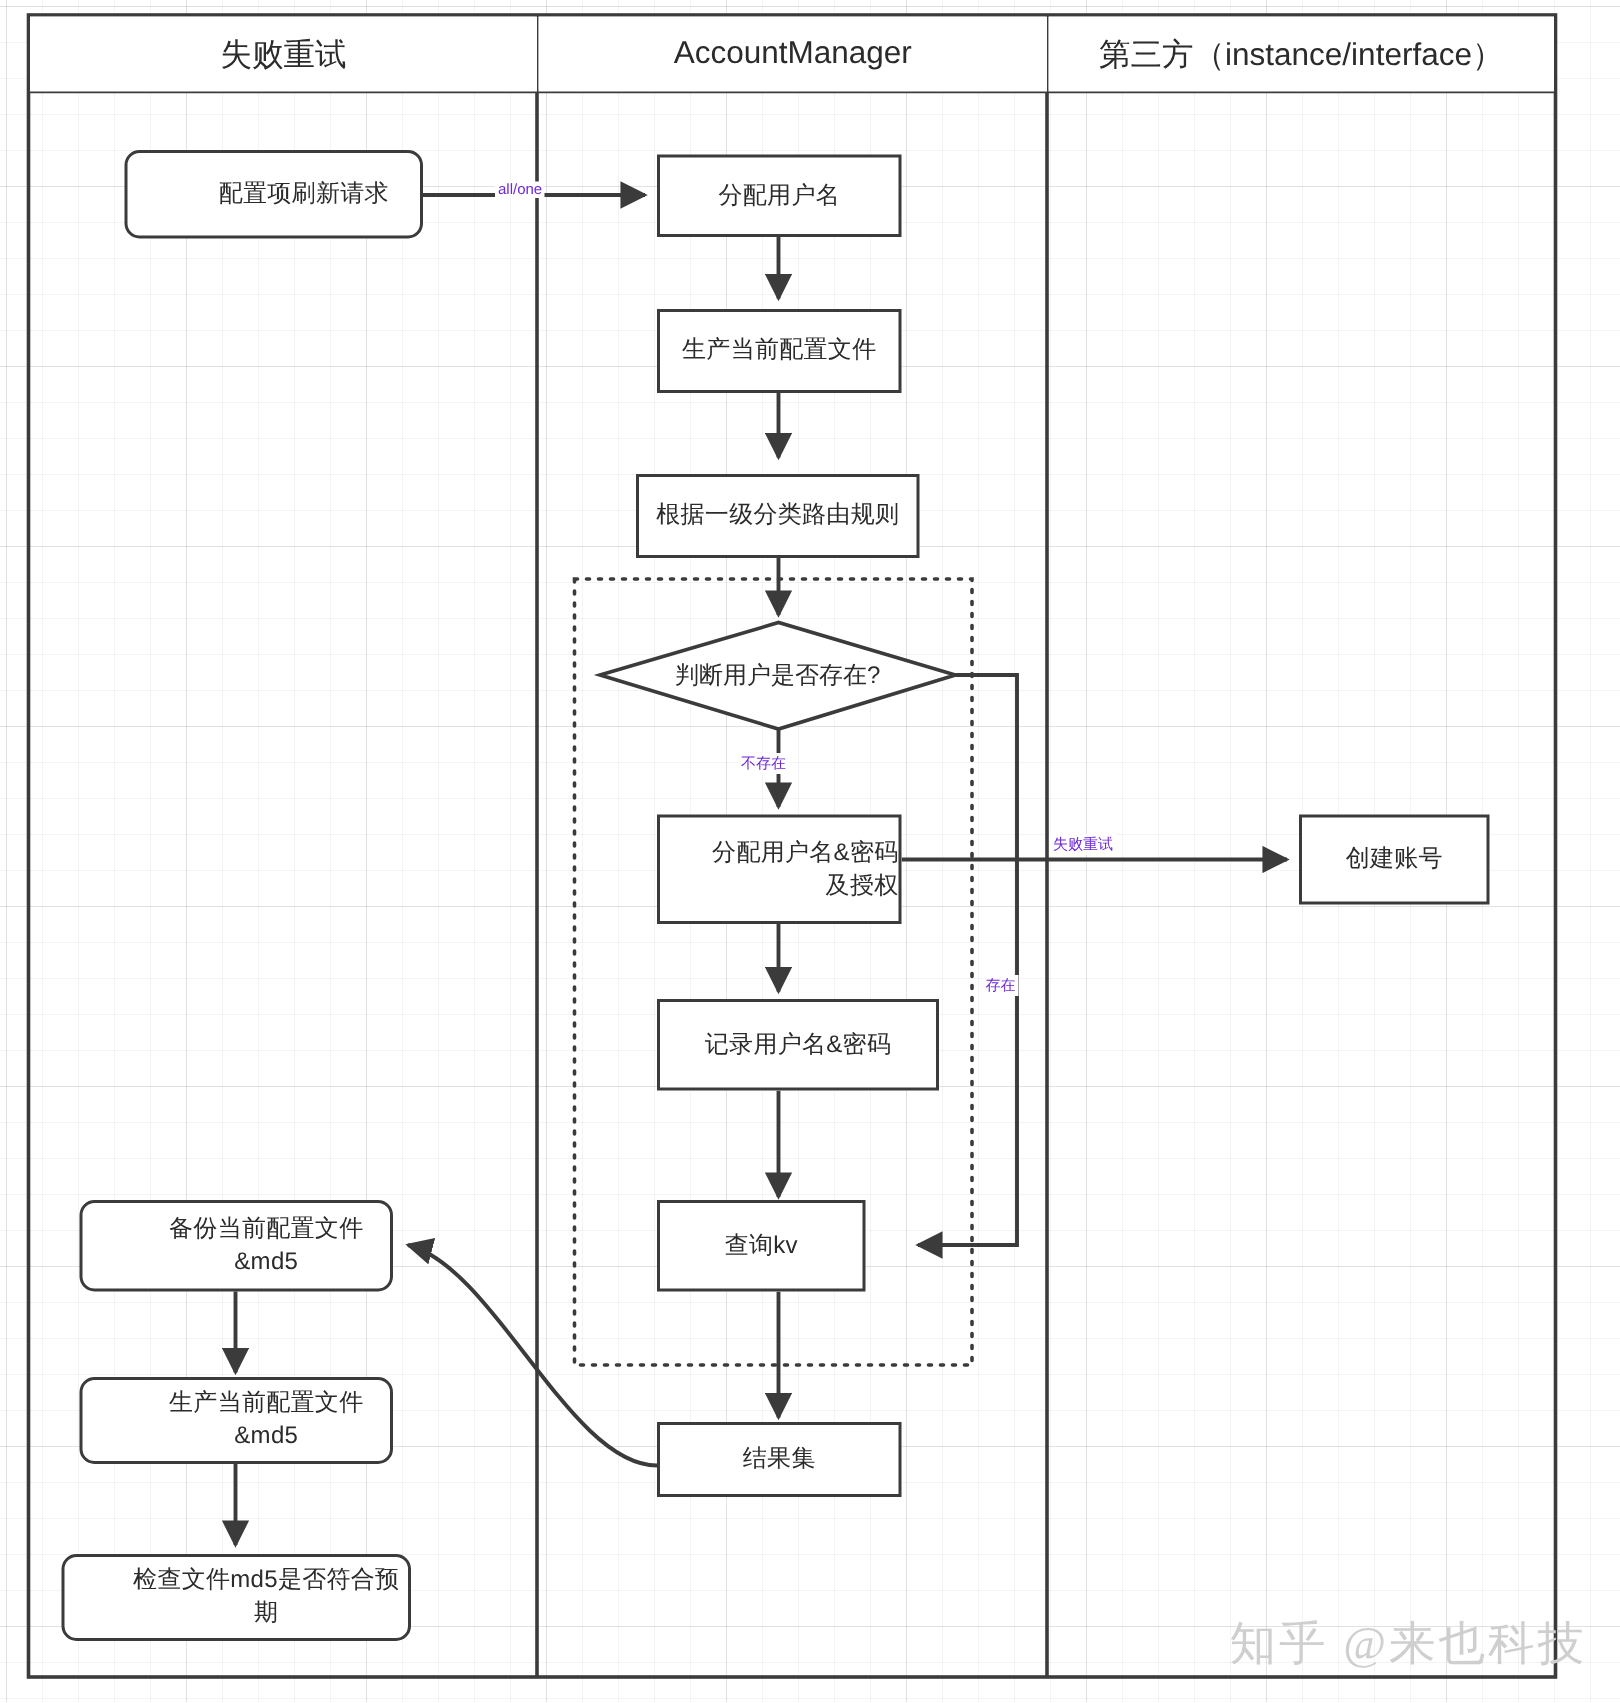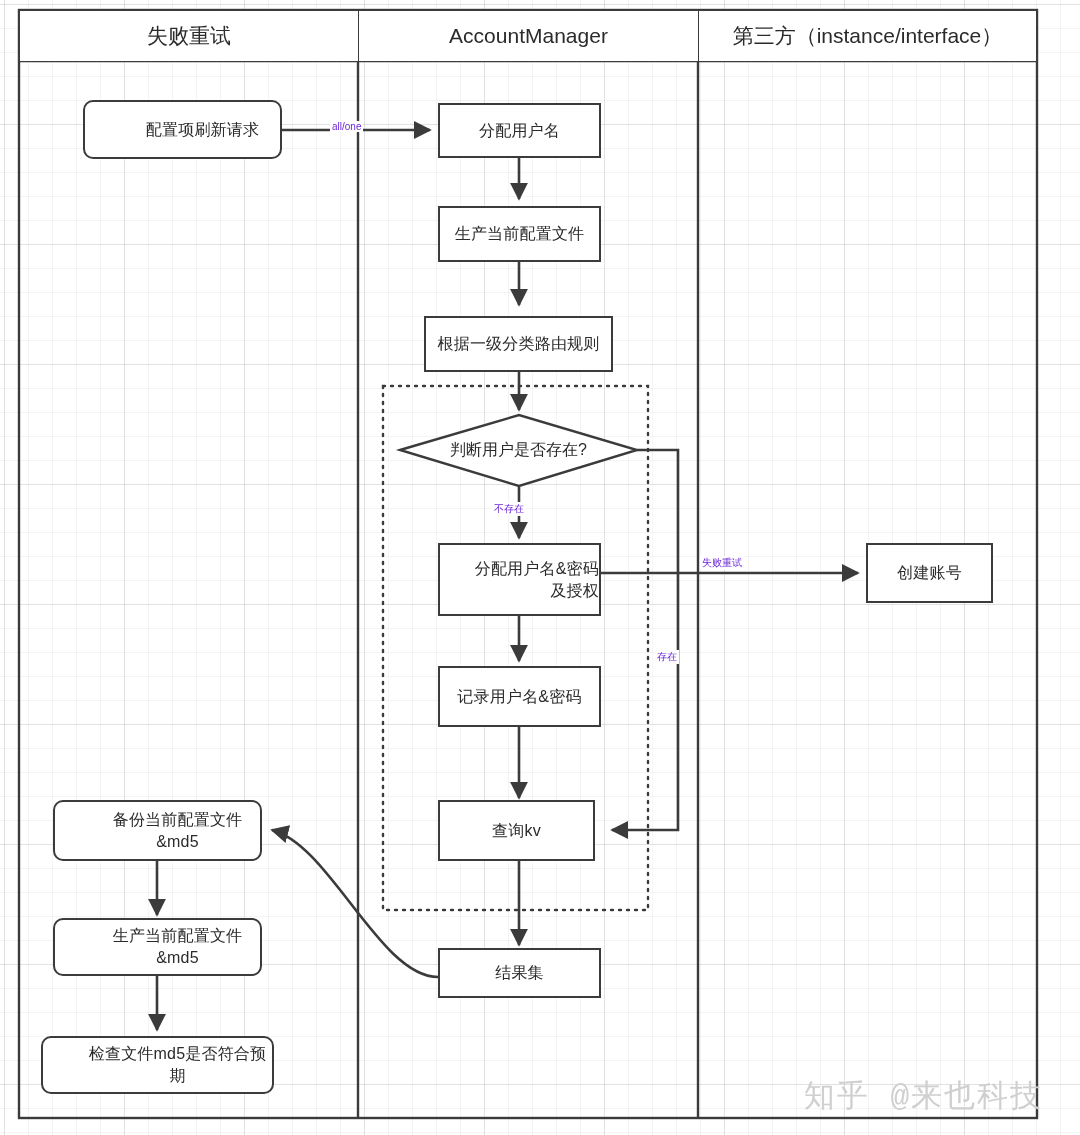--- a/index.html
+++ b/index.html
@@ -71,26 +71,26 @@
   .diamond-label {
     position: absolute;
     color: #2b2b2b;
     font-size: 16px;
     white-space: nowrap;
     text-align: center;
   }
 
   .watermark {
     position: absolute;
-    right: 37px;
+    right: 22px;
     bottom: 18px;
     font-size: 31px;
     color: #cfcfcf;
     letter-spacing: 2px;
-    font-family: Liberation Mono, monospace;
+    font-family: Liberation Serif, serif;
     user-select: none;
     margin-left: 12px;
   }
 </style>
 </head>
 <body>
 
 <div id="canvas">
 
   <svg class="layer" viewBox="0 0 1080 1135" xmlns="http://www.w3.org/2000/svg">
@@ -170,25 +170,25 @@
   </svg>
   <div class="diamond-label" style="left:400px; top:440px; width:237px;">
     <span>判断用户是否存在?</span>
   </div>
 
   <div class="node" style="left:438px; top:543px; width:163px; height:73px; flex-direction:column;align-items:flex-end;">
     <span>分配用户名&amp;密码</span>
     <span>及授权</span>
   </div>
 
-  <div class="node" style="left:438px; top:666px; width:163px; height:61px;">
+  <div class="node" style="left:438px; top:666px; width:188px; height:61px;">
     <span>记录用户名&amp;密码</span>
   </div>
 
-  <div class="node" style="left:438px; top:800px; width:157px; height:61px;">
+  <div class="node" style="left:438px; top:800px; width:139px; height:61px;">
     <span>查询kv</span>
   </div>
 
   <div class="node" style="left:438px; top:948px; width:163px; height:50px;">
     <span>结果集</span>
   </div>
 
   <div class="node" style="left:866px; top:543px; width:127px; height:60px;">
     <span>创建账号</span>
   </div>

